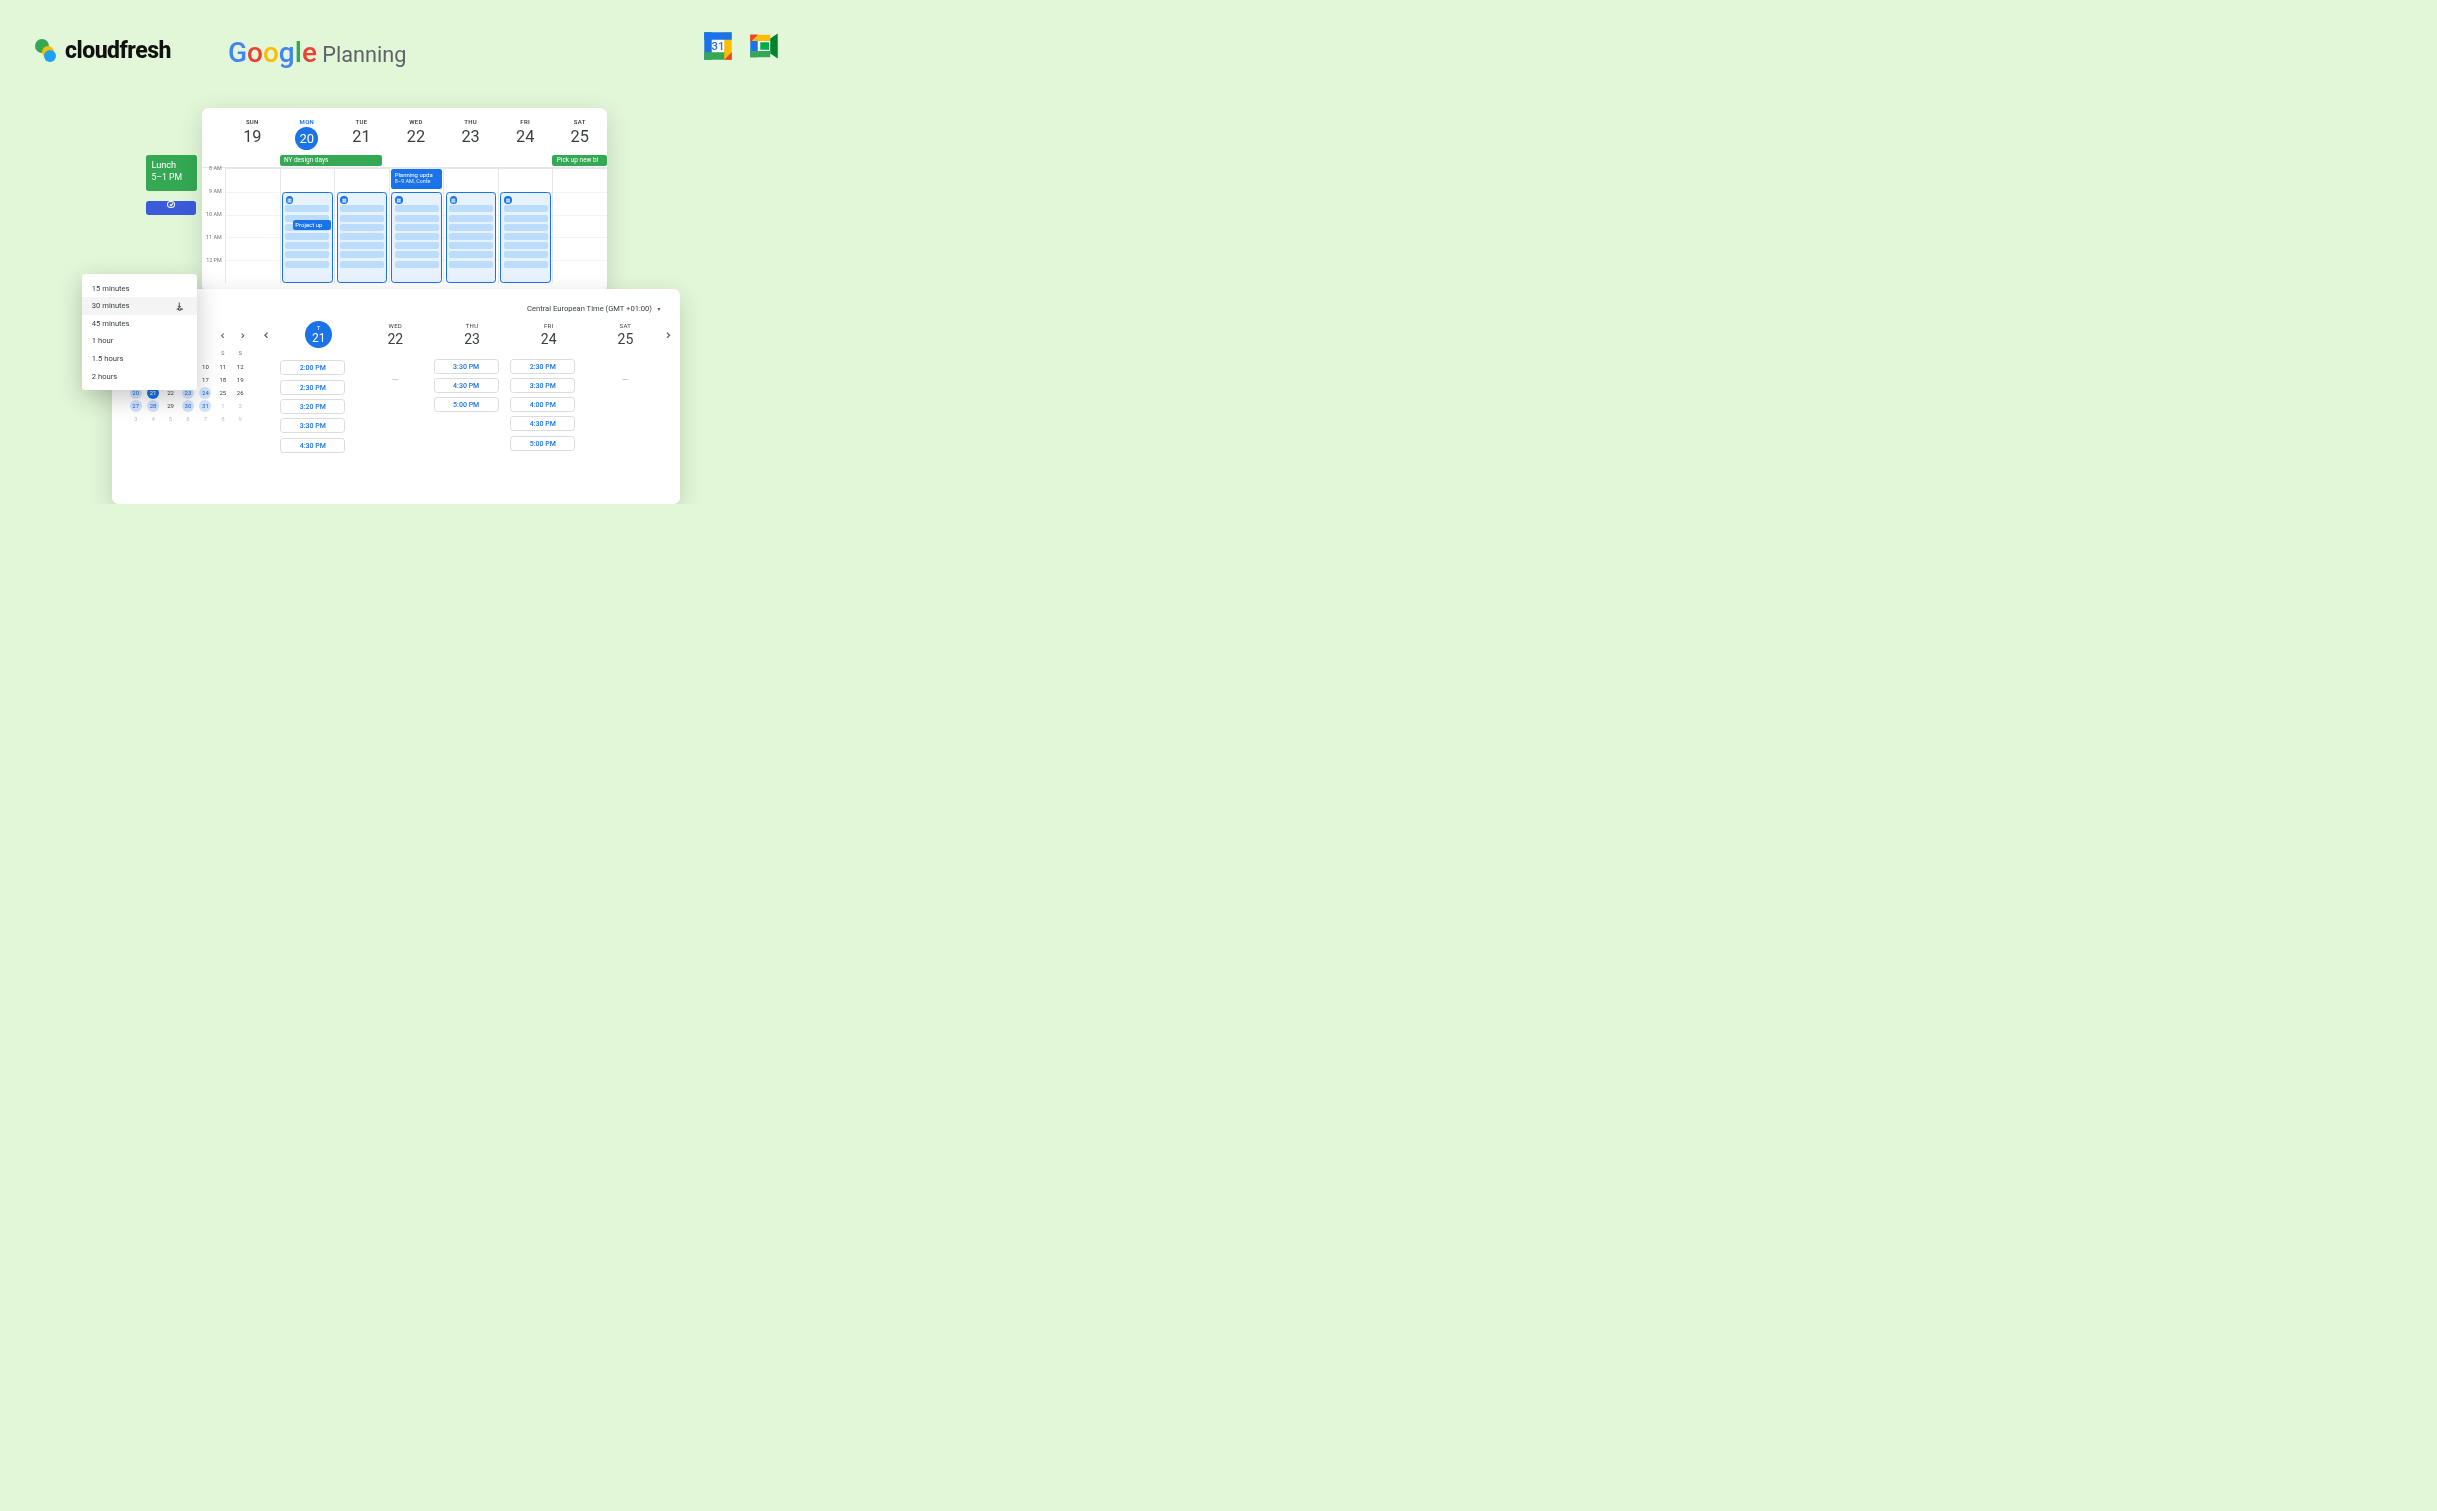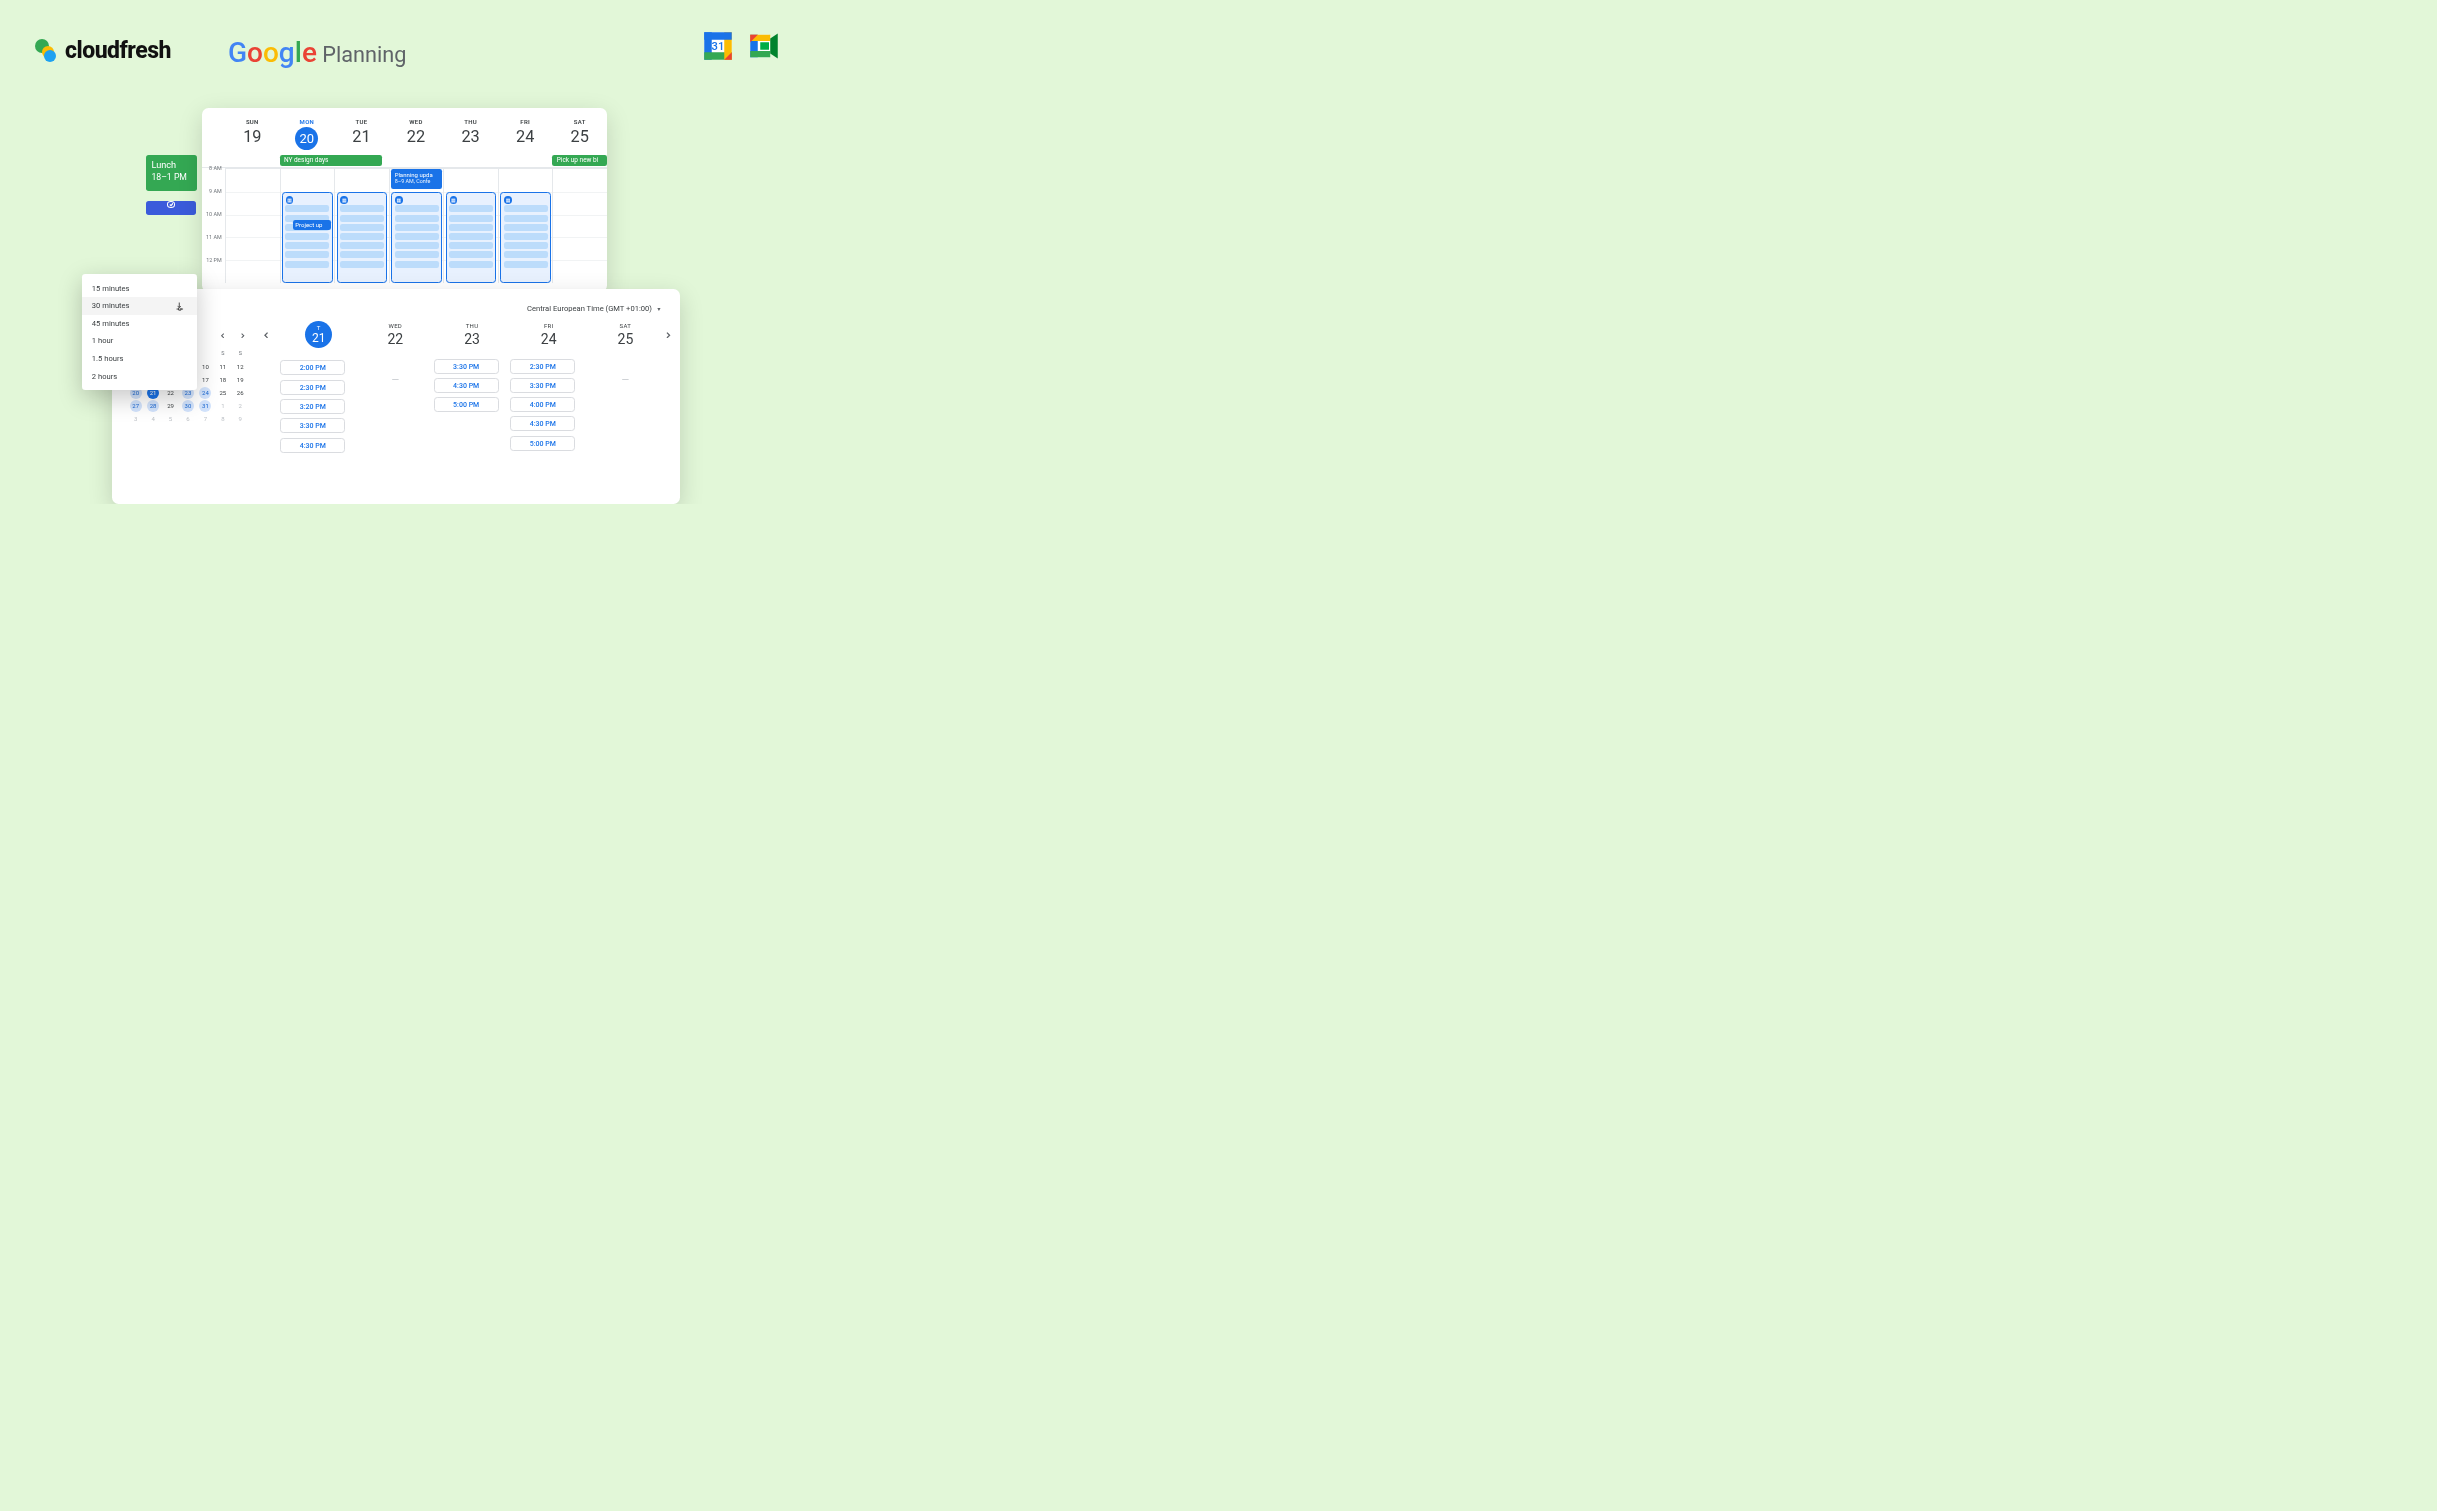--- a/index.html
+++ b/index.html
@@ -193,21 +193,21 @@
         <rect x="2" y="32" width="32" height="10" fill="#34a853"></rect>
         <polygon points="2,6 14,6 2,18" fill="#ea4335"></polygon>
         <polygon points="34,12 46,4 46,44 34,36" fill="#00832d"></polygon>
         <rect x="18" y="18" width="14" height="12" fill="#00ac47"></rect>
       </svg>
   </div>
 </div>
 
 <div class="lunch-event">
   <div class="t">Lunch</div>
-  <div class="s">18–1 PM</div>
+  <div class="s">5–1 PM</div>
 </div>
 <div class="summary-btn">
   <span class="chk">
       <svg viewBox="0 0 12 12">
         <polyline points="2,6 5,9 10,3"></polyline>
       </svg>
     </span>
   <span>Summa</span>
 </div>
 

